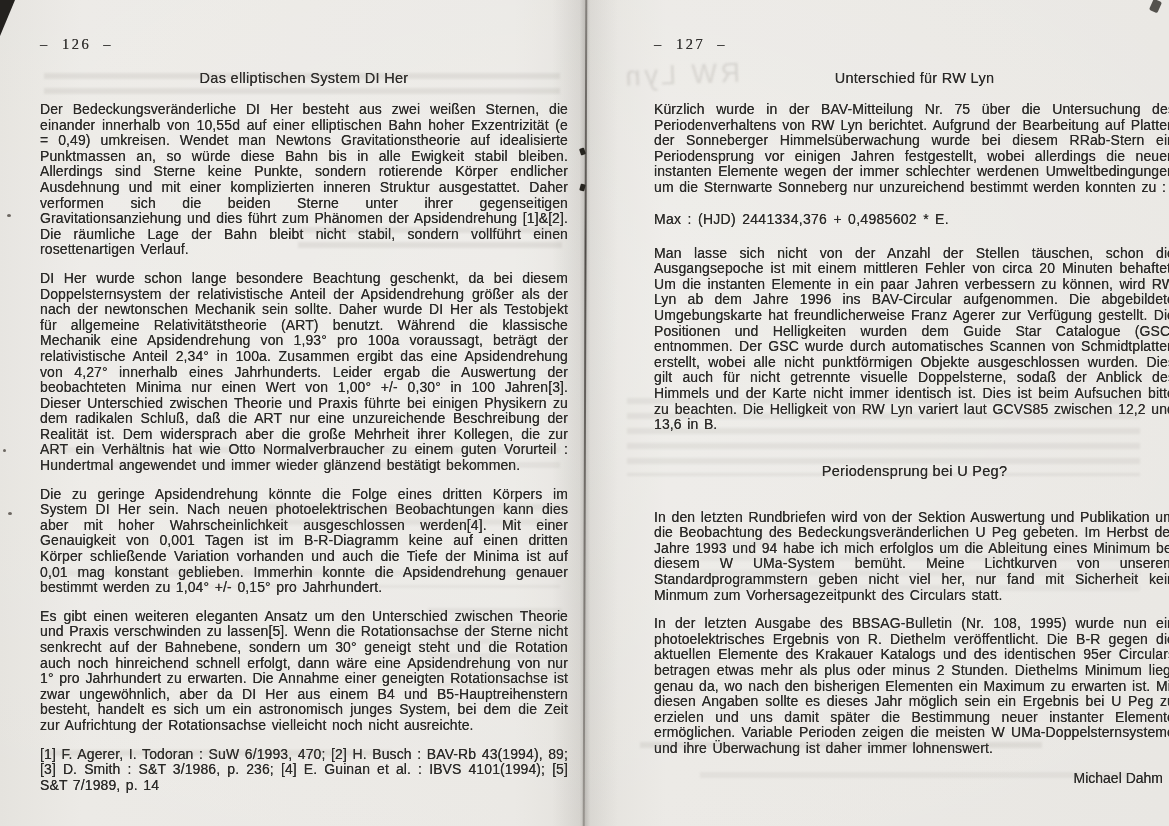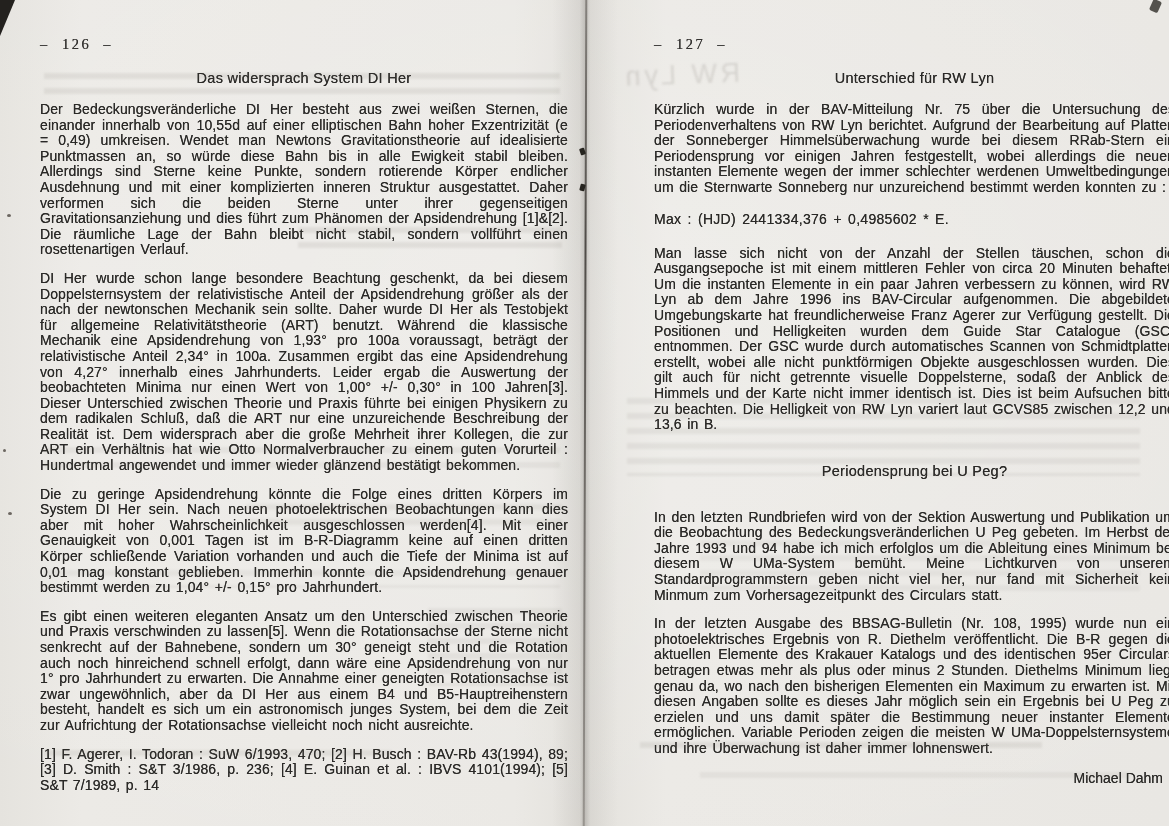--- a/index.html
+++ b/index.html
@@ -93,21 +93,21 @@
     transform:scaleX(-1) rotate(2deg);filter:blur(.8px);text-shadow:none;
   }
 </style>
 </head>
 <body>
 
 <div class="scan">
 
   <section class="page page-left">
     <div class="pageno">–  126  –</div>
-    <h1 class="title">Das widersprach System DI Her</h1>
+    <h1 class="title">Das elliptischen System DI Her</h1>
     <p class="body">Der Bedeckungsveränderliche DI Her besteht aus zwei weißen Sternen, die einander innerhalb von 10,55d auf einer elliptischen Bahn hoher Exzentrizität (e = 0,49) umkreisen. Wendet man Newtons Gravitationstheorie auf idealisierte Punktmassen an, so würde diese Bahn bis in alle Ewigkeit stabil bleiben. Allerdings sind Sterne keine Punkte, sondern rotierende Körper endlicher Ausdehnung und mit einer komplizierten inneren Struktur ausgestattet. Daher verformen sich die beiden Sterne unter ihrer gegenseitigen Gravitationsanziehung und dies führt zum Phänomen der Apsidendrehung [1]&amp;[2]. Die räumliche Lage der Bahn bleibt nicht stabil, sondern vollführt einen rosettenartigen Verlauf.</p>
     <p class="body">DI Her wurde schon lange besondere Beachtung geschenkt, da bei diesem Doppelsternsystem der relativistische Anteil der Apsidendrehung größer als der nach der newtonschen Mechanik sein sollte. Daher wurde DI Her als Testobjekt für allgemeine Relativitätstheorie (ART) benutzt. Während die klassische Mechanik eine Apsidendrehung von 1,93° pro 100a voraussagt, beträgt der relativistische Anteil 2,34° in 100a. Zusammen ergibt das eine Apsidendrehung von 4,27° innerhalb eines Jahrhunderts. Leider ergab die Auswertung der beobachteten Minima nur einen Wert von 1,00° +/- 0,30° in 100 Jahren[3]. Dieser Unterschied zwischen Theorie und Praxis führte bei einigen Physikern zu dem radikalen Schluß, daß die ART nur eine unzureichende Beschreibung der Realität ist. Dem widersprach aber die große Mehrheit ihrer Kollegen, die zur ART ein Verhältnis hat wie Otto Normalverbraucher zu einem guten Vorurteil : Hundertmal angewendet und immer wieder glänzend bestätigt bekommen.</p>
     <p class="body">Die zu geringe Apsidendrehung könnte die Folge eines dritten Körpers im System DI Her sein. Nach neuen photoelektrischen Beobachtungen kann dies aber mit hoher Wahrscheinlichkeit ausgeschlossen werden[4]. Mit einer Genauigkeit von 0,001 Tagen ist im B-R-Diagramm keine auf einen dritten Körper schließende Variation vorhanden und auch die Tiefe der Minima ist auf 0,01 mag konstant geblieben. Immerhin konnte die Apsidendrehung genauer bestimmt werden zu 1,04° +/- 0,15° pro Jahrhundert.</p>
     <p class="body">Es gibt einen weiteren eleganten Ansatz um den Unterschied zwischen Theorie und Praxis verschwinden zu lassen[5]. Wenn die Rotationsachse der Sterne nicht senkrecht auf der Bahnebene, sondern um 30° geneigt steht und die Rotation auch noch hinreichend schnell erfolgt, dann wäre eine Apsidendrehung von nur 1° pro Jahrhundert zu erwarten. Die Annahme einer geneigten Rotationsachse ist zwar ungewöhnlich, aber da DI Her aus einem B4 und B5-Hauptreihenstern besteht, handelt es sich um ein astronomisch junges System, bei dem die Zeit zur Aufrichtung der Rotationsachse vielleicht noch nicht ausreichte.</p>
     <p class="body refs">[1] F. Agerer, I. Todoran : SuW 6/1993, 470; [2] H. Busch : BAV-Rb 43(1994), 89; [3] D. Smith : S&amp;T 3/1986, p. 236; [4] E. Guinan et al. : IBVS 4101(1994); [5] S&amp;T 7/1989, p. 14</p>
   </section>
 
   <section class="page page-right">
     <div class="pageno">–  127  –</div>
     <h1 class="title">Unterschied für RW Lyn</h1>

